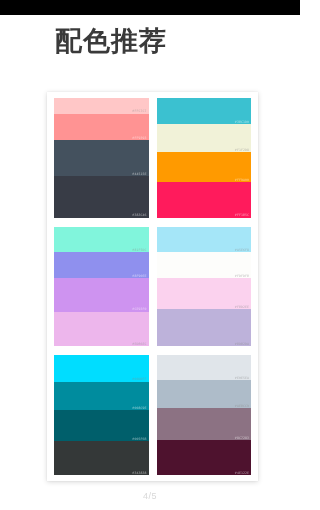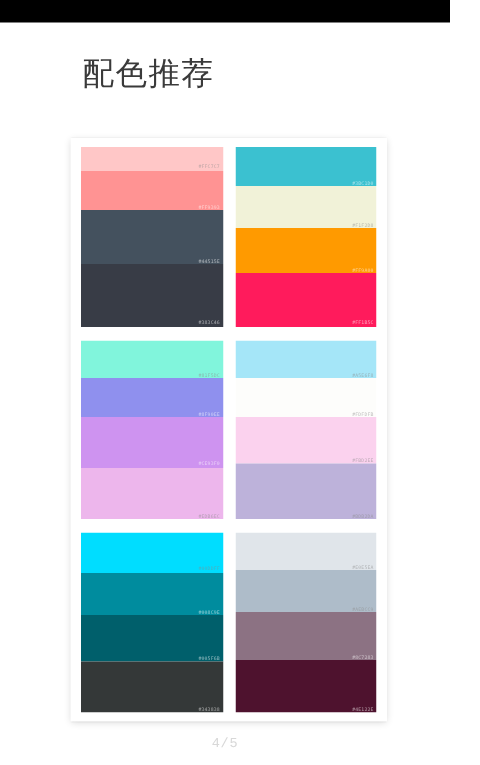--- a/index.html
+++ b/index.html
@@ -19,23 +19,23 @@
   
   .status-bar {
     height: 15px;
     background: #000000;
     width: 100%;
   }
 
   
   .page-title {
     margin: 0;
-    padding: 24px 0 0 55px;
-    font-size: 21px;
-    font-weight: 400;
+    padding: 12px 0 0 55px;
+    font-size: 27px;
+    font-weight: 700;
     color: #3a3a3a;
     letter-spacing: 1px;
     line-height: 1;
   }
 
   
   .panel {
     position: absolute;
     left: 47px;
     top: 92px;
@@ -87,21 +87,21 @@
 
   
   .page-indicator {
     position: absolute;
     left: 0;
     top: 491px;
     width: 100%;
     text-align: center;
     font-size: 9px;
     color: #d8d8d8;
-    font-family: Liberation Mono, monospace;
+    font-family: Liberation Sans, sans-serif;
     letter-spacing: 0.5px;
   }
 </style>
 </head>
 <body>
 
 <div class="status-bar"></div>
 
 <h1 class="page-title">配色推荐</h1>
 

